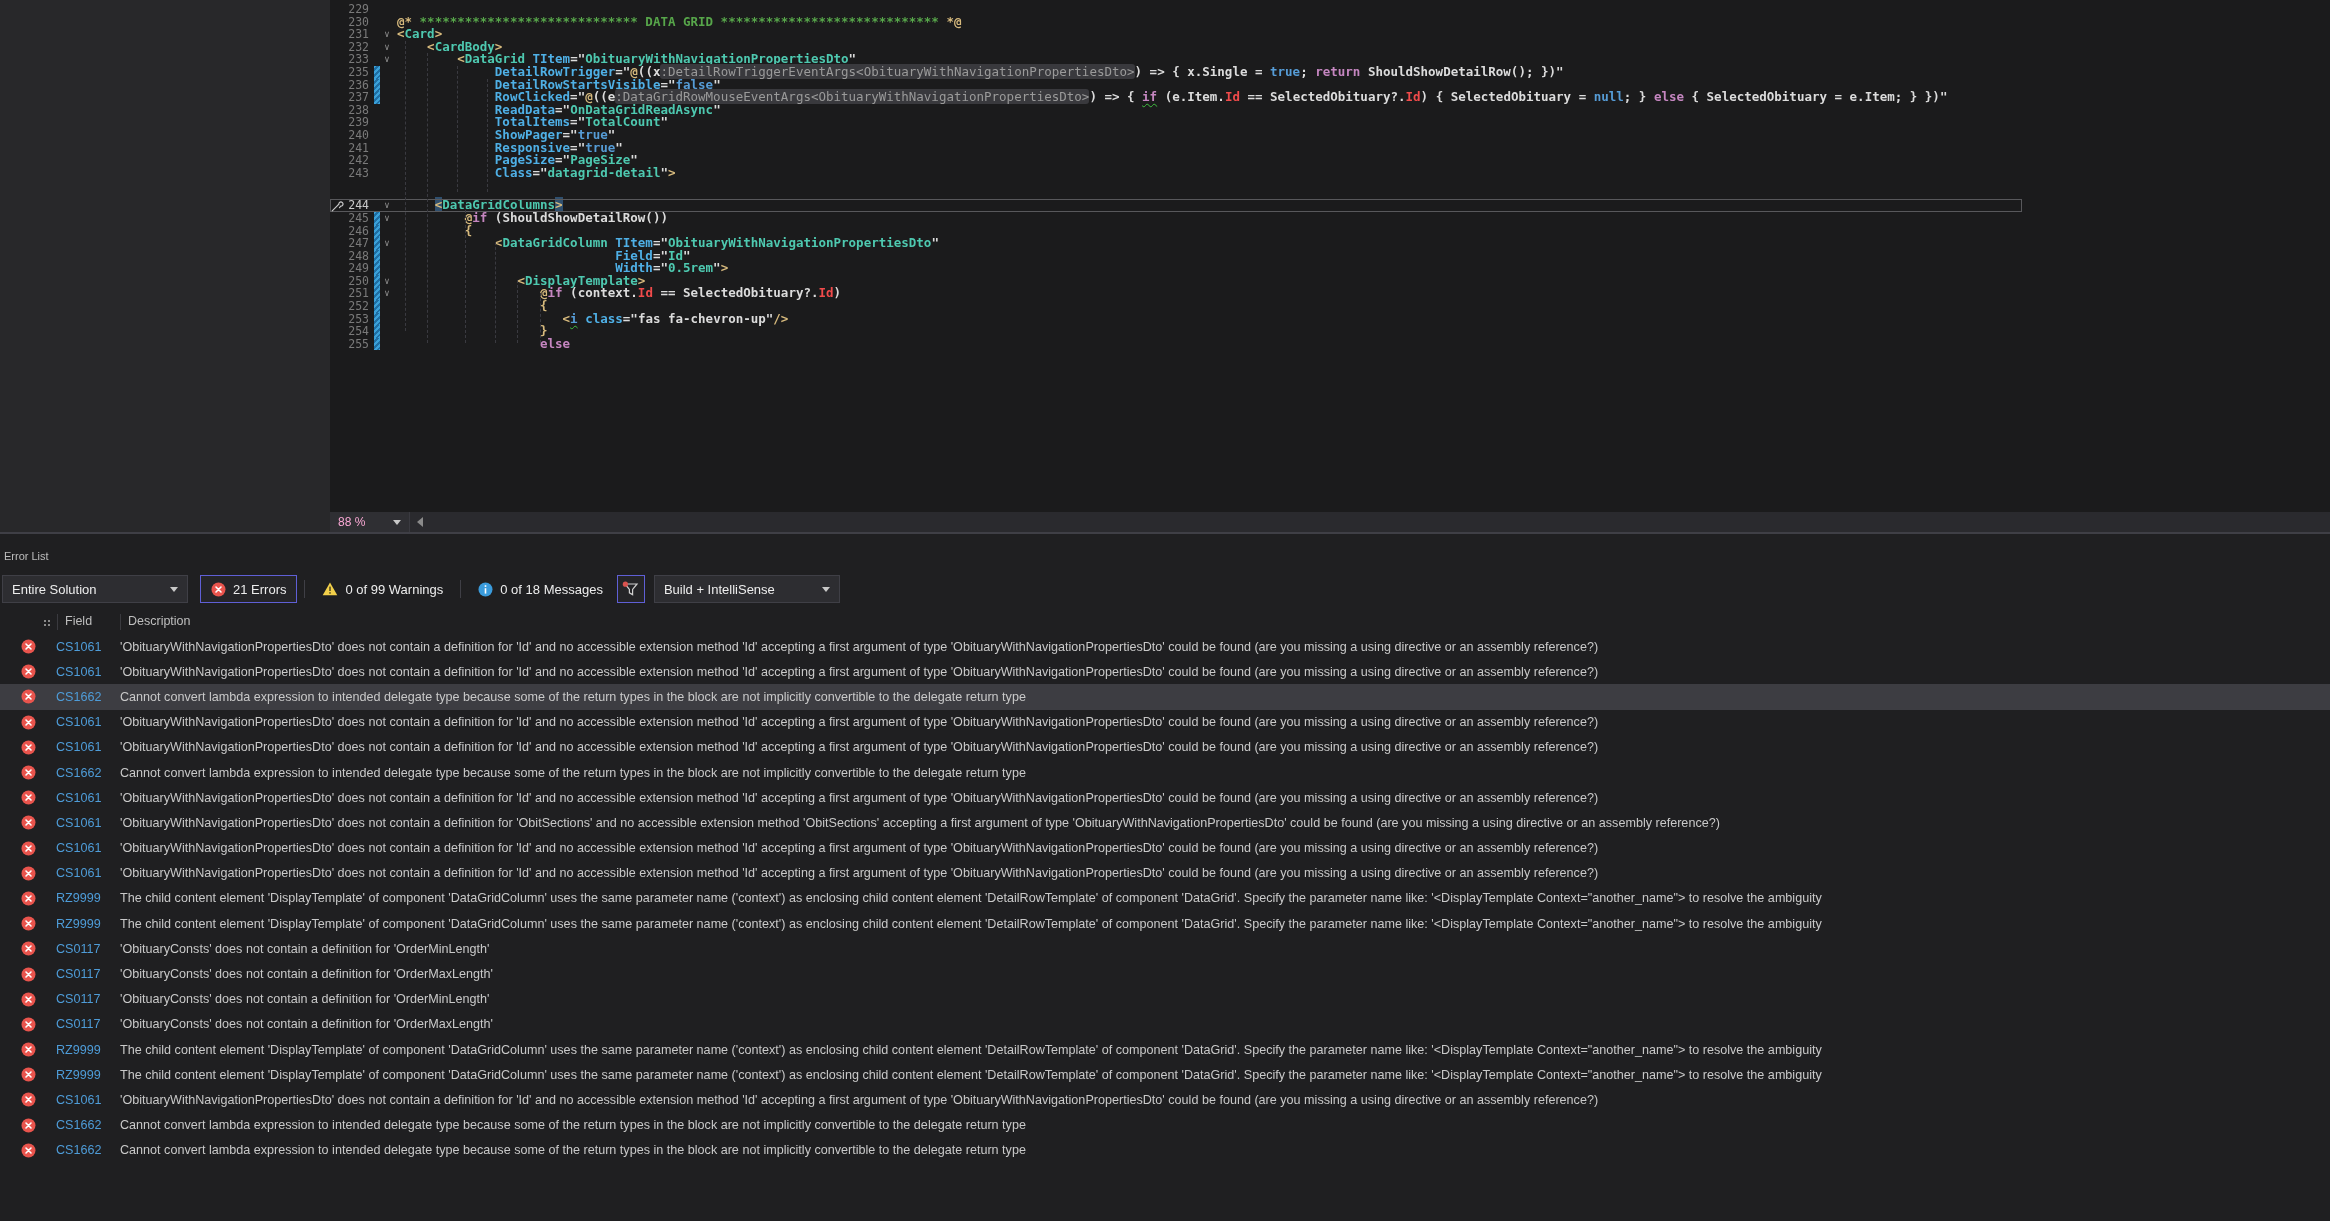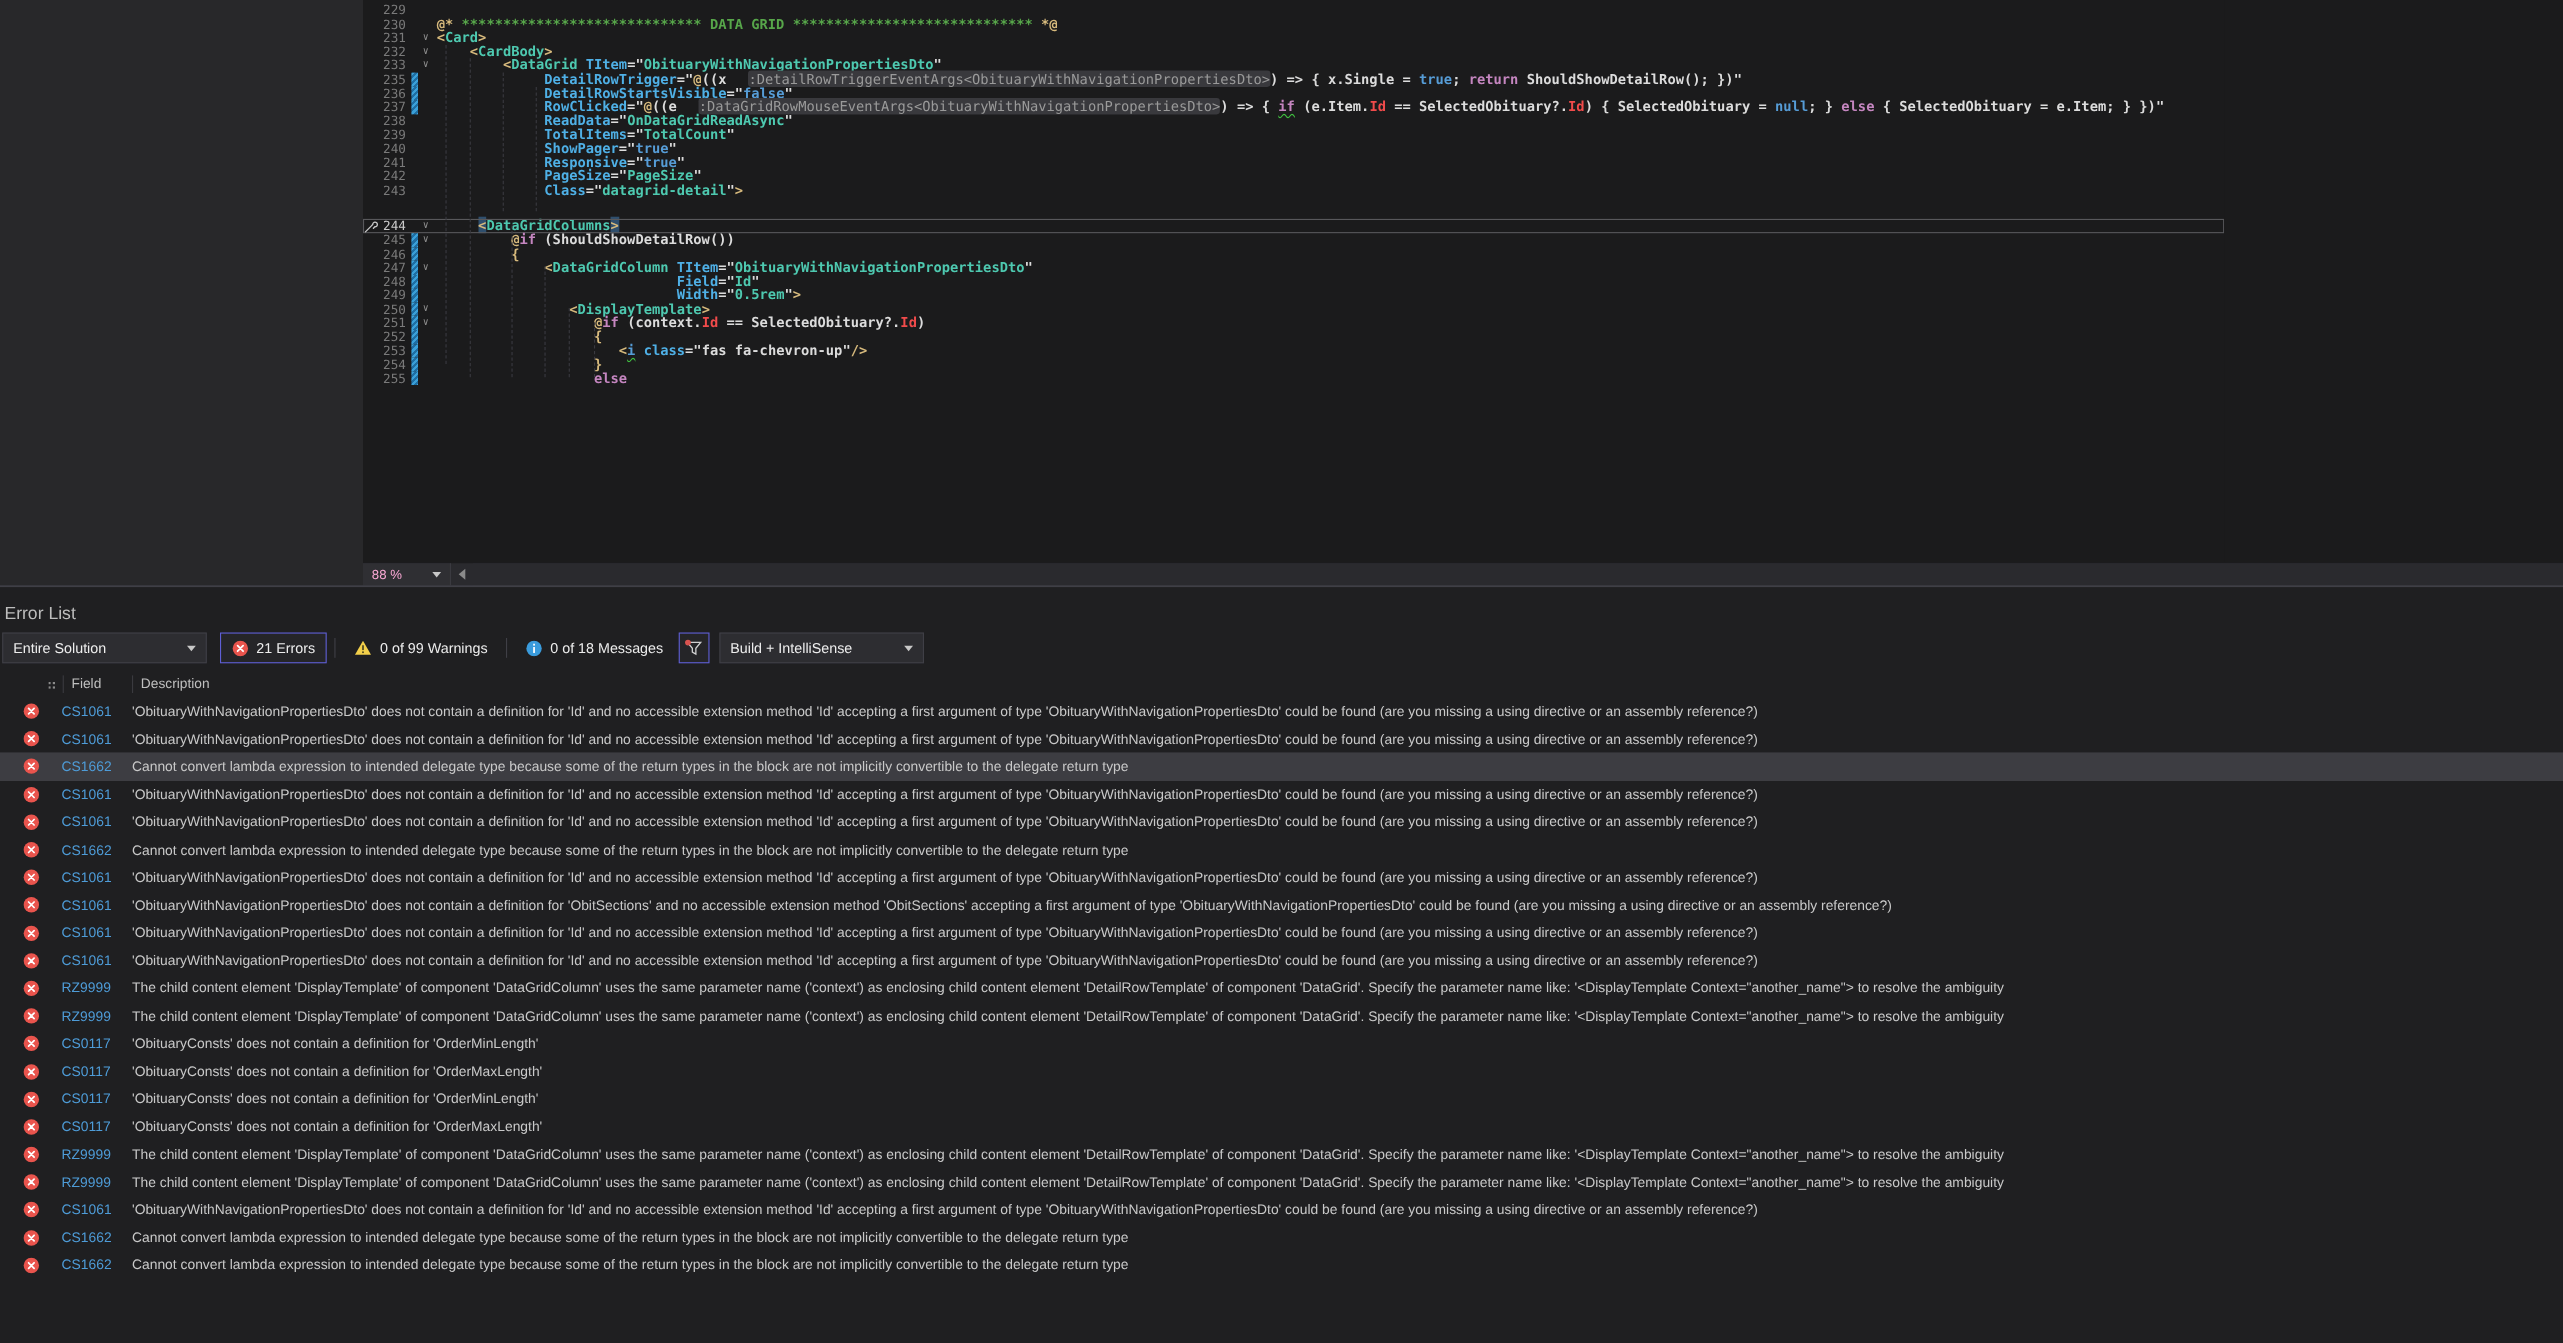--- a/index.html
+++ b/index.html
@@ -27,41 +27,41 @@
   .code-text{white-space:pre;margin-left:3px;}
   .tk-g{color:#d7ba7d;}
   .tk-gb{color:#d7ba7d;background:#2f4f6e;}
   .tk-t{color:#4ec9b0;}
   .tk-a{color:#4fb0e6;}
   .tk-w{color:#dcdcdc;}
   .tk-k{color:#569cd6;}
   .tk-c{color:#c586c0;text-align:center;}
   .tk-r{color:#f14b4b;}
   .tk-cm{color:#57a64a;}
-  .tk-h{color:#9a9a9a;background:#39393d;border-radius:3px;font-weight:normal;margin-left:20px;}
+  .tk-h{color:#9a9a9a;background:#39393d;border-radius:3px;font-weight:normal;}
   .tk-csq{color:#c586c0;text-decoration:underline wavy #3fbf3f;text-decoration-thickness:1px;text-underline-offset:2px;}
   .tk-ksq{color:#569cd6;text-decoration:underline wavy #3fbf3f;text-decoration-thickness:1px;text-underline-offset:2px;}
   .guide{position:absolute;width:0;border-left:1px dashed #3a3a40;pointer-events:none;}
   
   #editor-bottom{position:absolute;left:330px;top:511px;width:2000px;height:21px;
     background:#2a2a2e;display:flex;align-items:center;border-top:1px solid #1b1b1c;box-sizing:border-box;}
   .zoom-combo{width:80px;height:100%;display:flex;align-items:center;justify-content:space-between;
     padding:0 8px;box-sizing:border-box;color:#f9a8d4;font-size:12px;background:#2f2f33;
     border-right:1px solid #3a3a40;}
   .caret-down{width:0;height:0;border-left:4px solid transparent;border-right:4px solid transparent;
     border-top:5px solid #c8c8c8;}
   .scroll-left{width:20px;height:100%;display:flex;align-items:center;justify-content:center;}
   .tri-left{width:0;height:0;border-top:5px solid transparent;border-bottom:5px solid transparent;
     border-right:6px solid #8a8a8a;}
   .hscroll-track{flex:1;height:100%;background:#2a2a2e;}
   
   #panel-divider{position:absolute;top:532px;left:0;width:2330px;height:2px;background:#3f3f46;}
   
   #error-panel{position:absolute;top:534px;left:0;width:2330px;height:687px;background:#1f1f21;}
-  .panel-title{position:absolute;top:16px;left:4px;font-size:16px;color:#bdbdbd;}
+  .panel-title{position:absolute;top:16px;left:4px;font-size:11px;color:#bdbdbd;}
   .elist-toolbar{position:absolute;top:40px;left:2px;height:30px;display:flex;align-items:center;
     font-size:13px;color:#ededed;}
   .combo{height:28px;background:#2d2d31;border:1px solid #3f3f46;box-sizing:border-box;
     display:flex;align-items:center;justify-content:space-between;padding:0 9px;}
   .combo-scope{width:186px;margin-right:12px;}
   .combo-build{width:186px;}
   .tb-btn{height:28px;display:flex;align-items:center;gap:7px;padding:0 10px;box-sizing:border-box;}
   .tb-btn.focused{border:1px solid #5f5fd6;background:#252528;}
   .tb-sep{width:1px;height:18px;background:#3f3f46;margin:0 7px;}
   .filter-btn{width:28px;height:28px;border:1px solid #5f5fd6;box-sizing:border-box;

